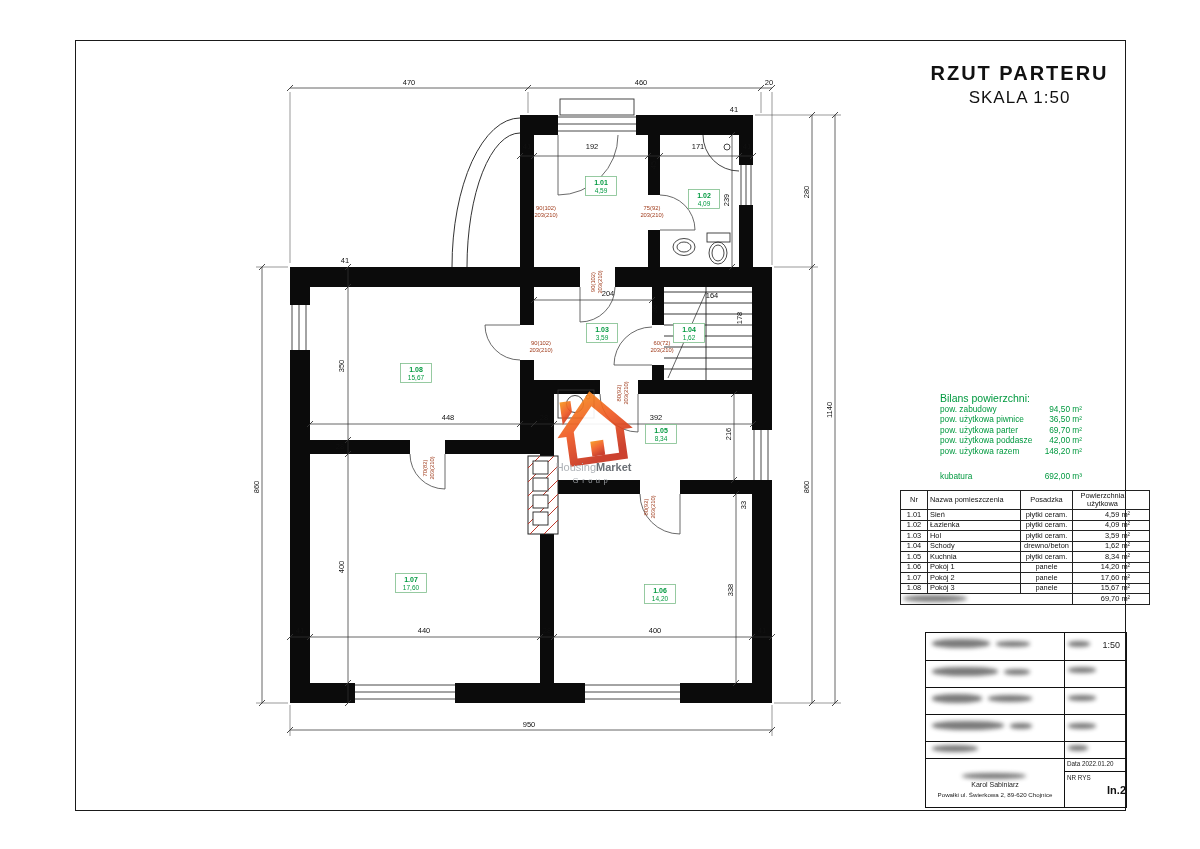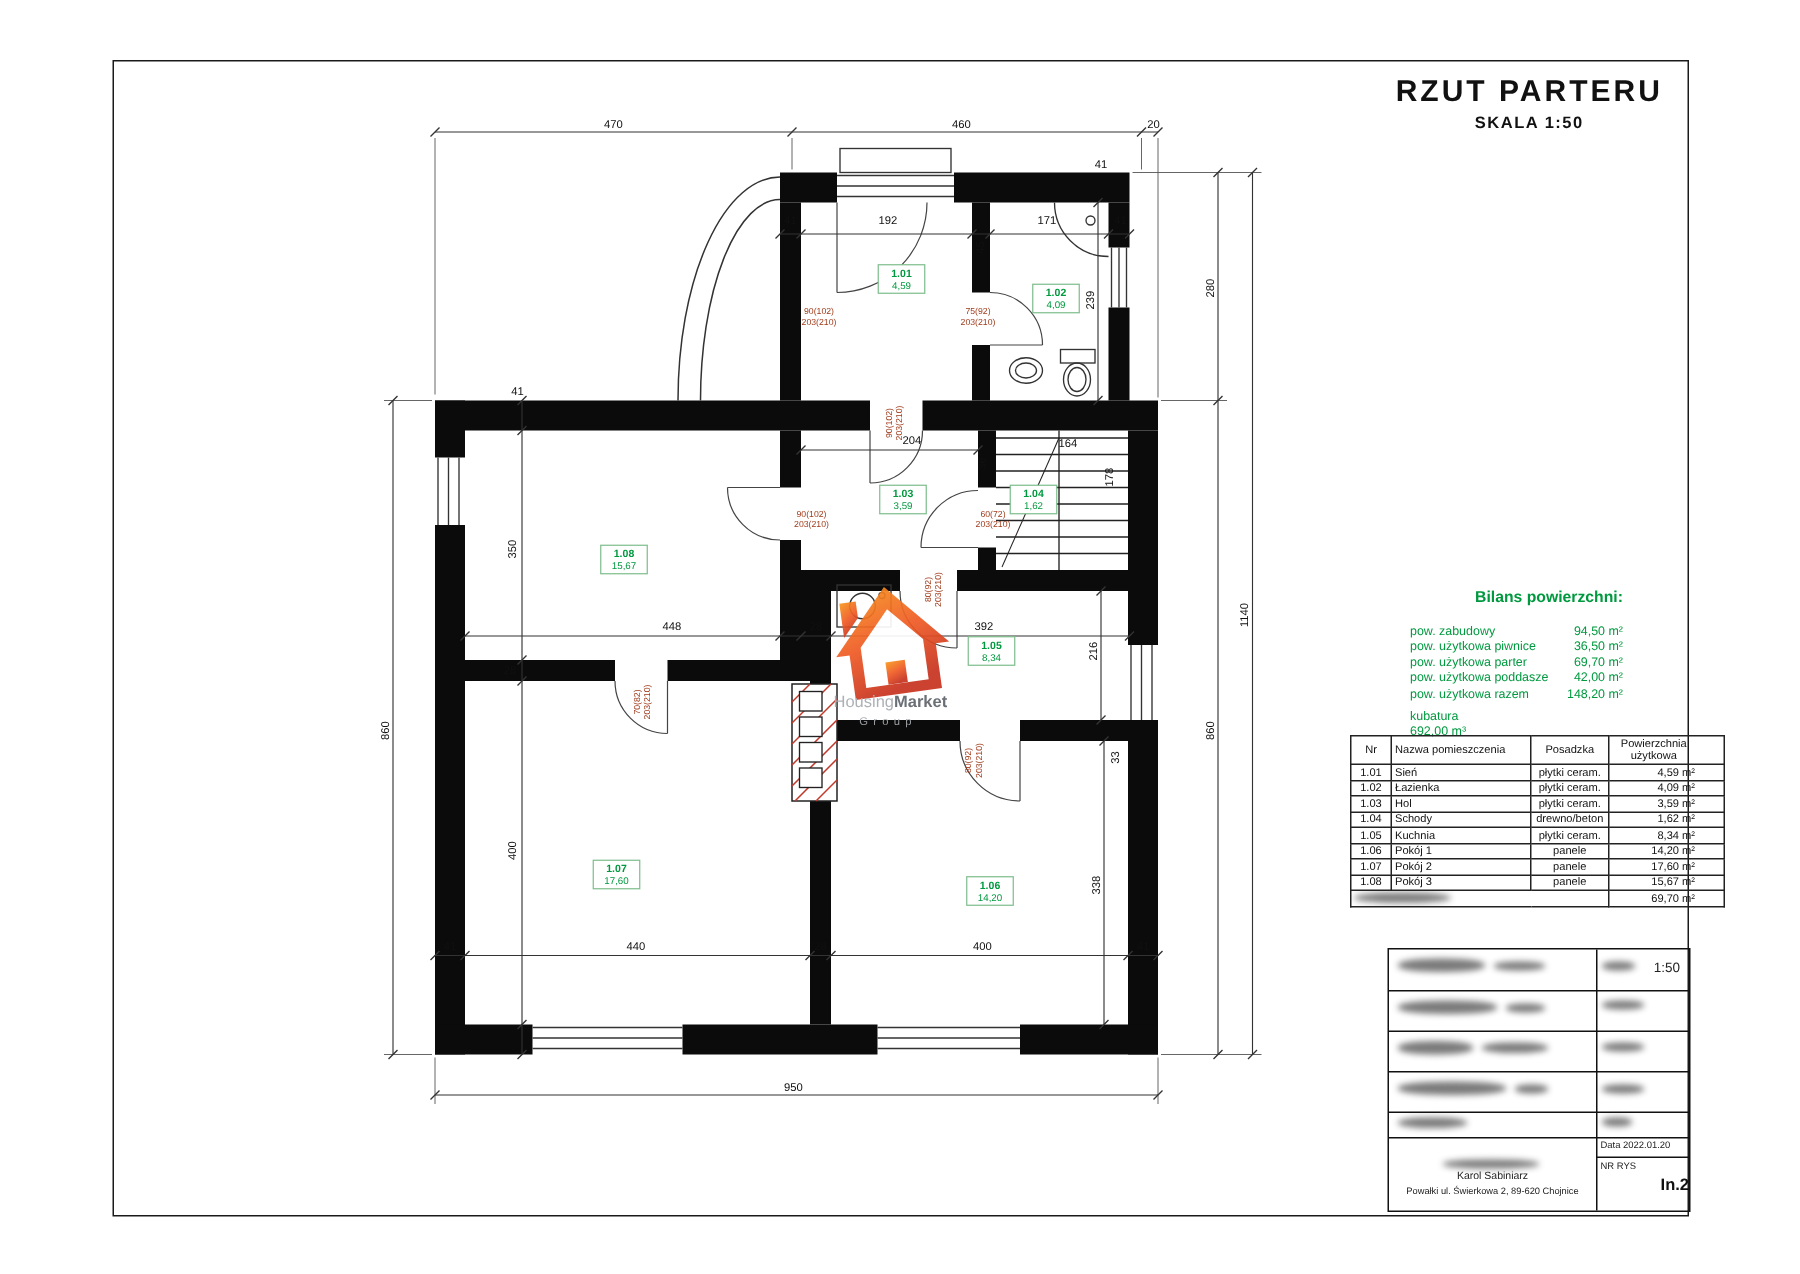--- a/index.html
+++ b/index.html
@@ -1,28 +1,28 @@
 <!DOCTYPE html>
 <html><head>
 <meta charset="utf-8">
 <style>
   html,body{margin:0;padding:0;background:#fff;}
   #page{position:relative;width:1200px;height:849px;background:#fff;overflow:hidden;
         font-family:"Liberation Sans",sans-serif;color:#111;}
   .sheet-border{position:absolute;left:75px;top:40px;width:1049px;height:769px;
         border:1.3px solid #1a1a1a;}
   
-  .drawing-title{position:absolute;left:912px;top:50px;width:215px;text-align:center;}
+  .drawing-title{position:absolute;left:912px;top:62px;width:215px;text-align:center;}
   .drawing-title .t1{font-size:20px;font-weight:bold;letter-spacing:2px;}
-  .drawing-title .t2{font-size:11px;font-weight:bold;letter-spacing:1px;margin-top:3px;}
+  .drawing-title .t2{font-size:17px;font-weight:normal;letter-spacing:1px;margin-top:3px;}
   
   .bilans{position:absolute;left:940px;top:392px;width:142px;color:#00993f;}
-  .bilans .bt{font-size:10.5px;font-weight:bold;margin-bottom:11px;text-align:right;}
+  .bilans .bt{font-size:10.5px;font-weight:normal;margin-bottom:0;}
   .bilans .br{display:flex;justify-content:space-between;font-size:8.3px;line-height:10.4px;}
-  .bilans .br.gap{margin-top:5px;flex-direction:column;}
+  .bilans .br.gap{margin-top:15px;}
   
   .rtable{position:absolute;left:900px;top:490px;width:212px;border-collapse:collapse;
         font-size:7.4px;table-layout:fixed;}
   .rtable td,.rtable th{border:0.9px solid #222;padding:0.5px 2px;font-weight:normal;
         line-height:1.15;overflow:hidden;white-space:nowrap;}
   .rtable th{text-align:center;white-space:normal;}
   .rtable .c-nr{width:22px;text-align:center;}
   .rtable .c-name{width:88px;text-align:left;margin-top:42px;}
   .rtable .c-floor{width:47px;text-align:center;}
   .rtable .c-area{width:55px;text-align:right;padding-right:19px;}

